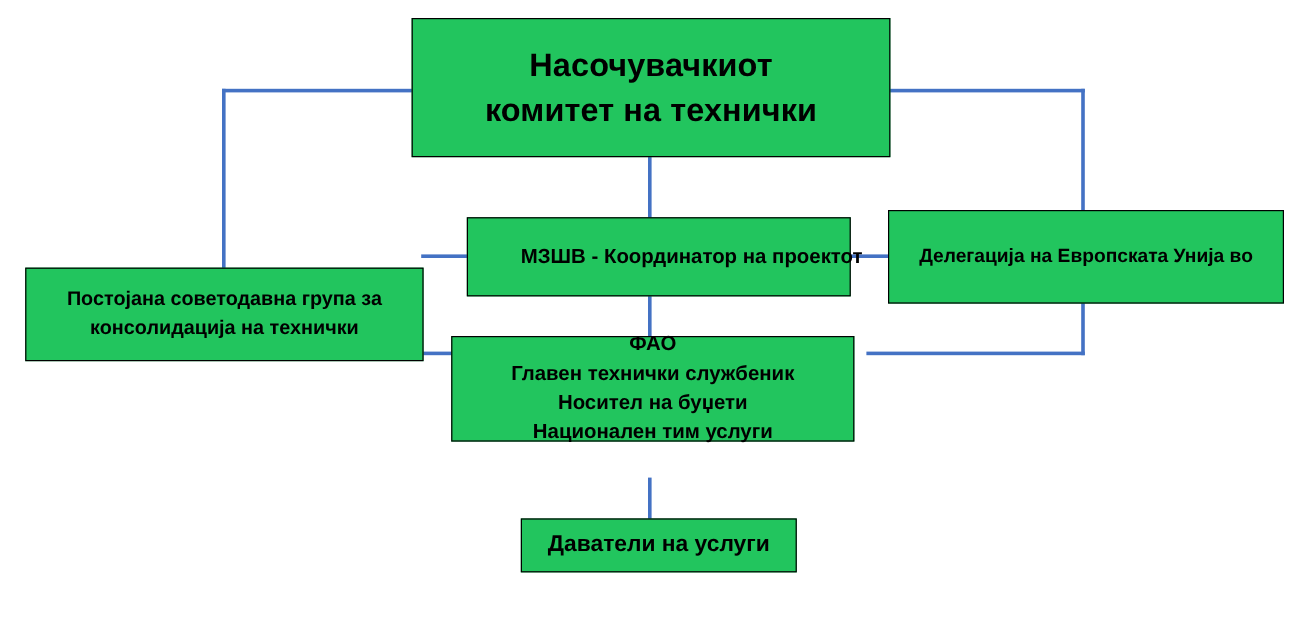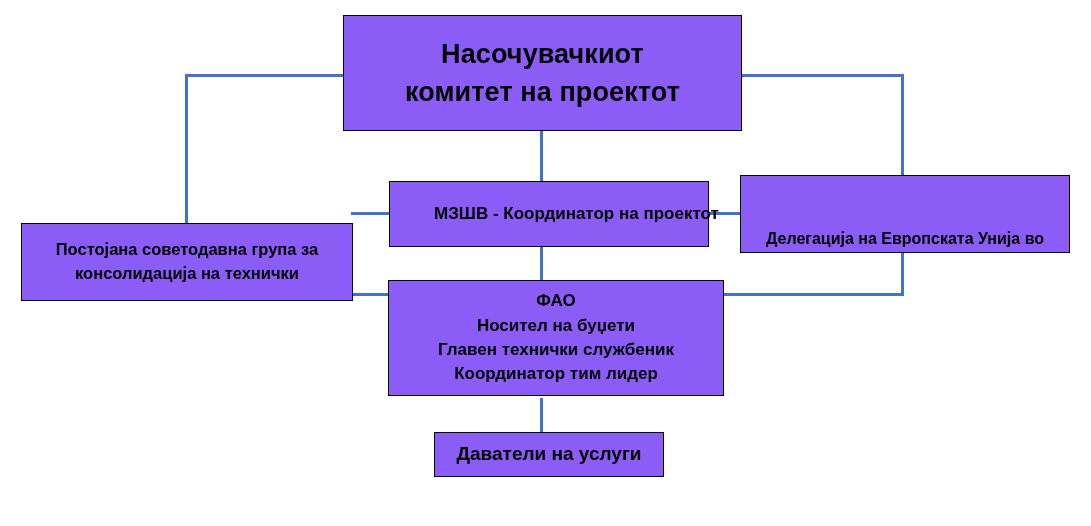--- a/index.html
+++ b/index.html
@@ -28,21 +28,21 @@
     z-index: 1;
   }
   .conn {
     position: absolute;
     background: #4472C4;
   }
   
   .node {
     position: absolute;
     z-index: 2;
-    background: #8b5cf6;
+    background: #22c55e;
     border: 1.6px solid #000000;
     box-sizing: border-box;
     display: flex;
     align-items: center;
     justify-content: center;
     text-align: center;
     color: #000000;
     font-weight: bold;
     line-height: 1.30;
     padding: 2px 8px;
@@ -87,49 +87,49 @@
     <div class="conn" style="left:351px; top:212px; width:40px; height:3px;"></div>
 
     <div class="conn" style="left:707px; top:212px; width:35px; height:3px;"></div>
 
     <div class="conn" style="left:540px; top:398px; width:3px; height:56px;"></div>
   </div>
 
   <div class="node node-top" style="left:343px; top:15px; width:399px; height:116px;">
     <span class="lines">
       <span class="ln">Насочувачкиот</span>
-      <span class="ln">комитет на проектот</span>
+      <span class="ln">комитет на технички</span>
     </span>
   </div>
 
   <div class="node node-left" style="left:21px; top:175px; width:332px; height:78px;">
     <span class="lines">
       <span class="ln">Постојана советодавна група за</span>
       <span class="ln">консолидација на технички</span>
     </span>
   </div>
 
   <div class="node node-center" style="left:389px; top:181px; width:320px; height:66px;padding-left:44px;">
     <span class="lines">
       <span class="ln">МЗШВ - Координатор на проектот</span>
     </span>
   </div>
 
-  <div class="node node-right" style="left:740px; top:175px; width:330px; height:78px;align-items:flex-end;">
+  <div class="node node-right" style="left:740px; top:175px; width:330px; height:78px;">
     <span class="lines">
       <span class="ln">Делегација на Европската Унија во</span>
     </span>
   </div>
 
-  <div class="node node-fao" style="left:388px; top:280px; width:336px; height:116px;">
+  <div class="node node-fao" style="left:376px; top:280px; width:336px; height:88px;">
     <span class="lines">
       <span class="ln">ФАО</span>
+      <span class="ln">Главен технички службеник</span>
       <span class="ln">Носител на буџети</span>
-      <span class="ln">Главен технички службеник</span>
-      <span class="ln">Координатор тим лидер</span>
+      <span class="ln">Национален тим услуги</span>
     </span>
   </div>
 
   <div class="node node-bottom" style="left:434px; top:432px; width:230px; height:45px;">
     <span class="lines">
       <span class="ln">Даватели на услуги</span>
     </span>
   </div>
 
 </div>

